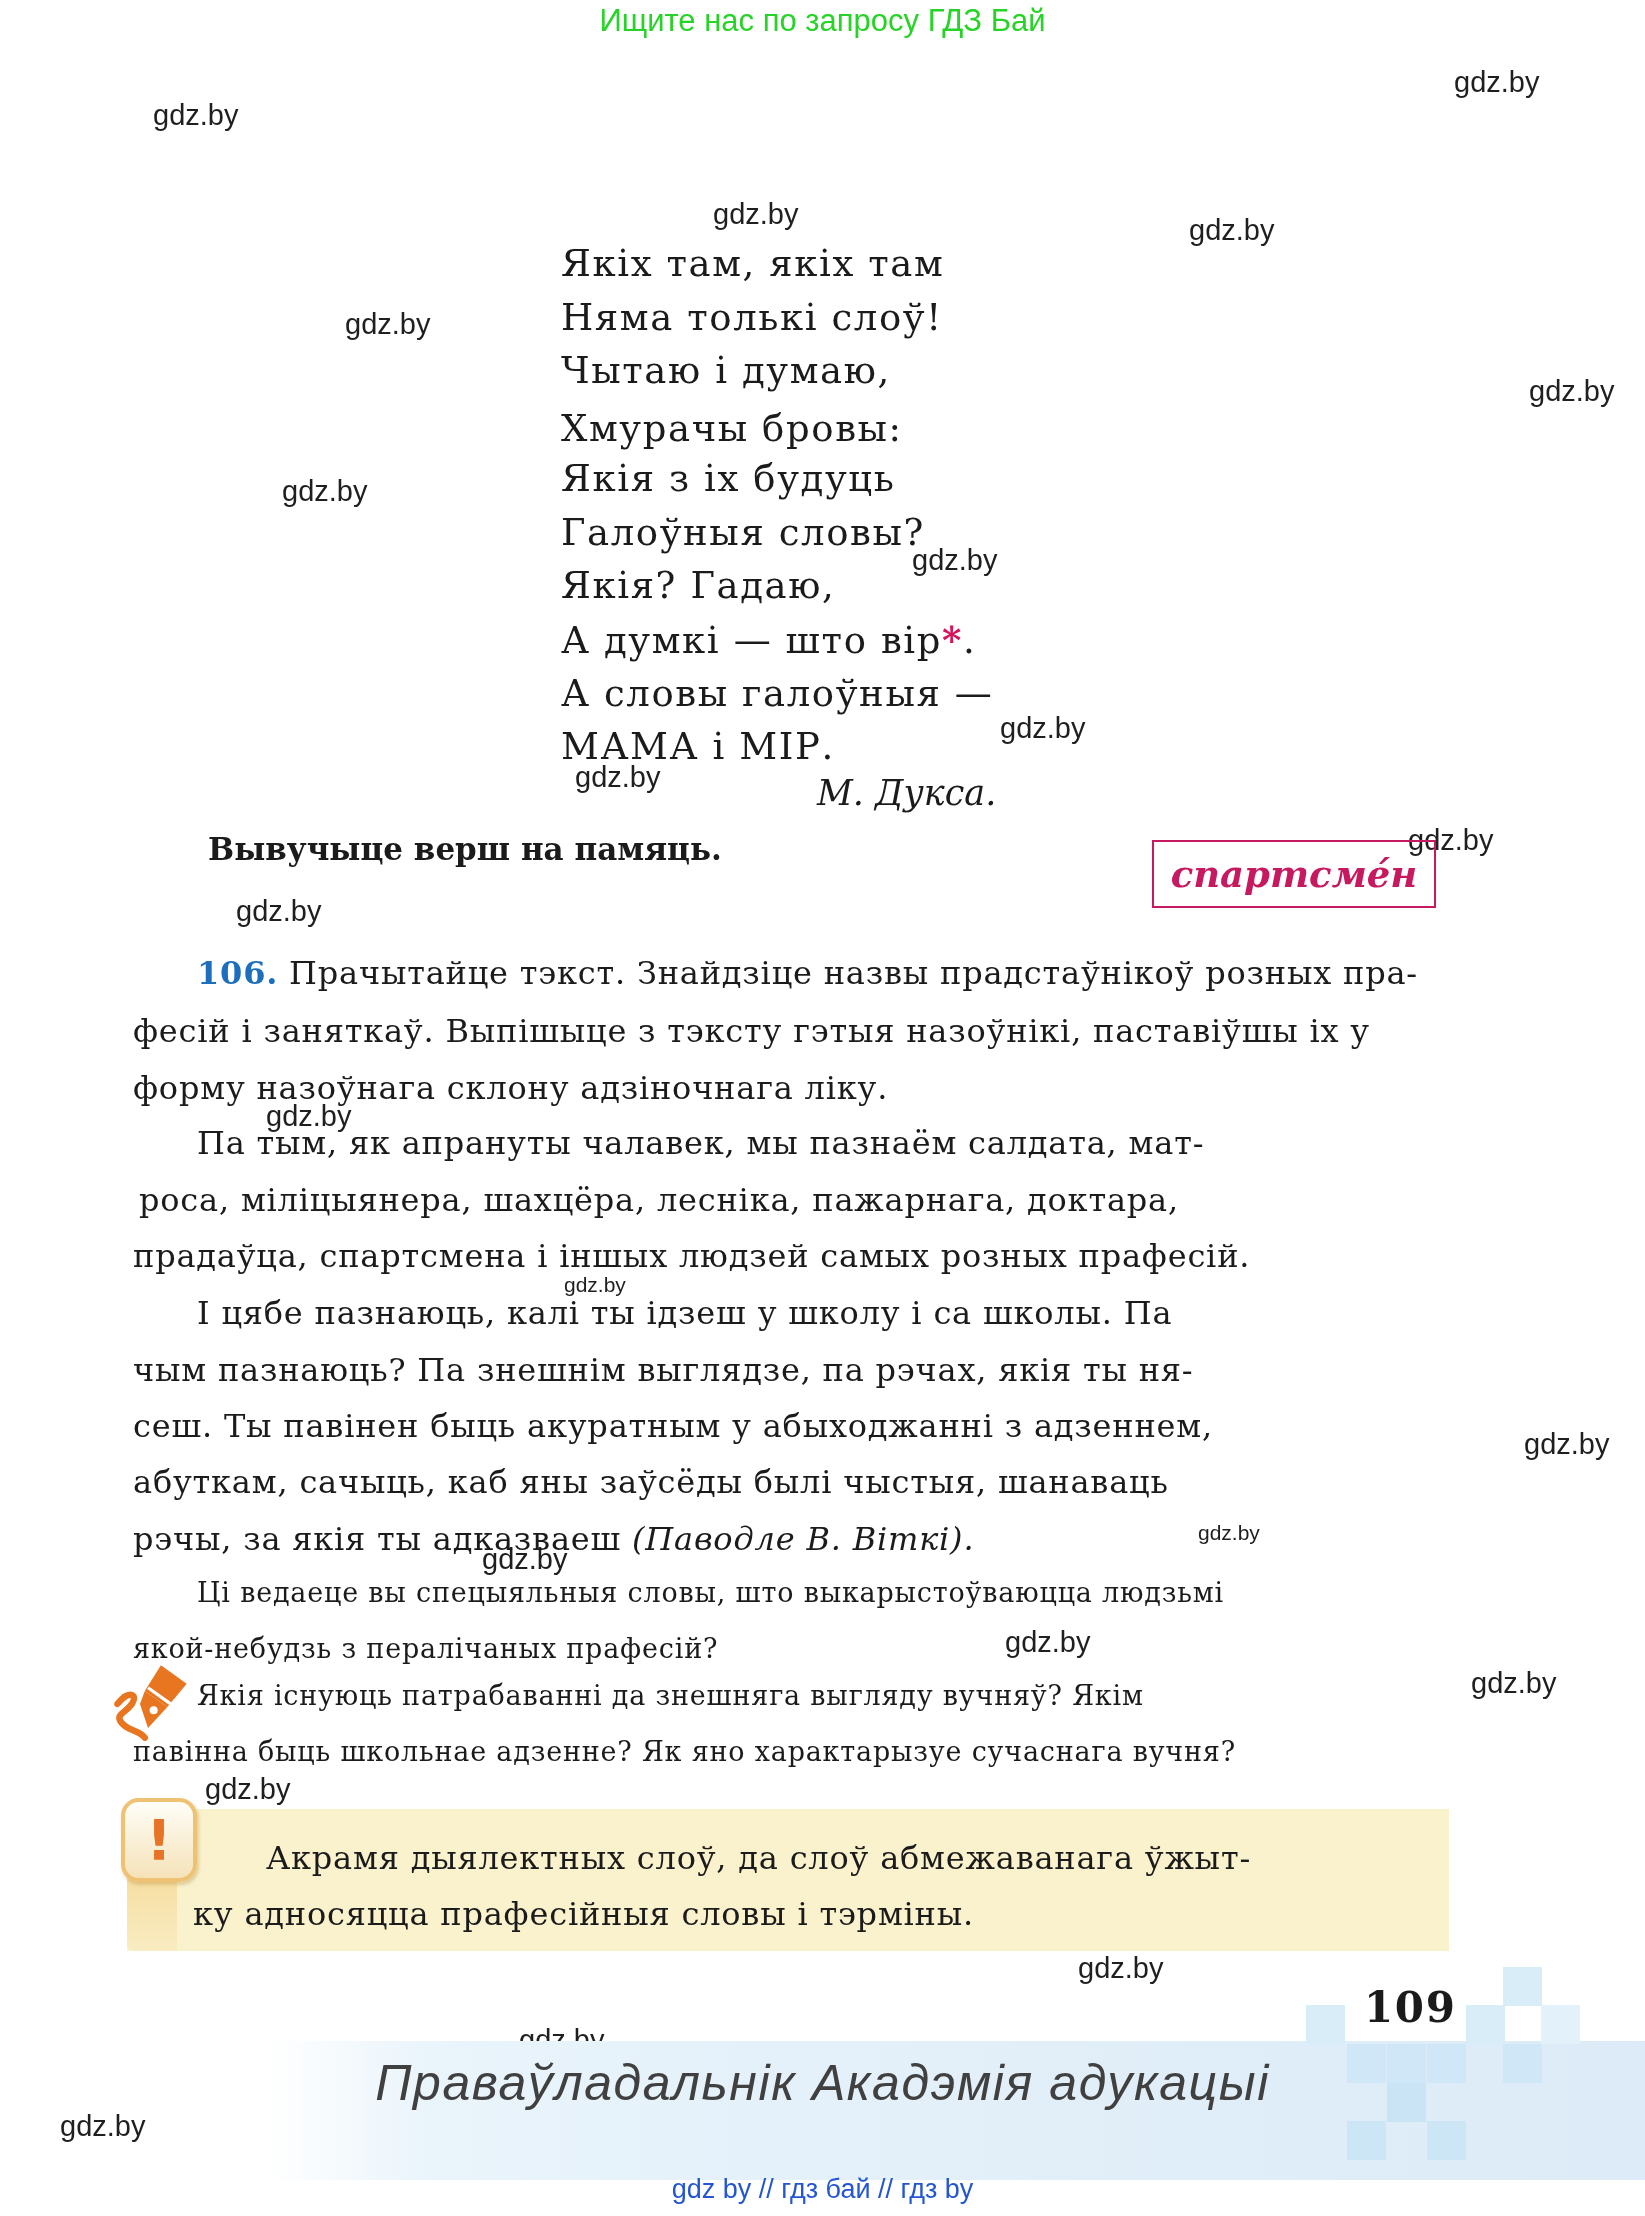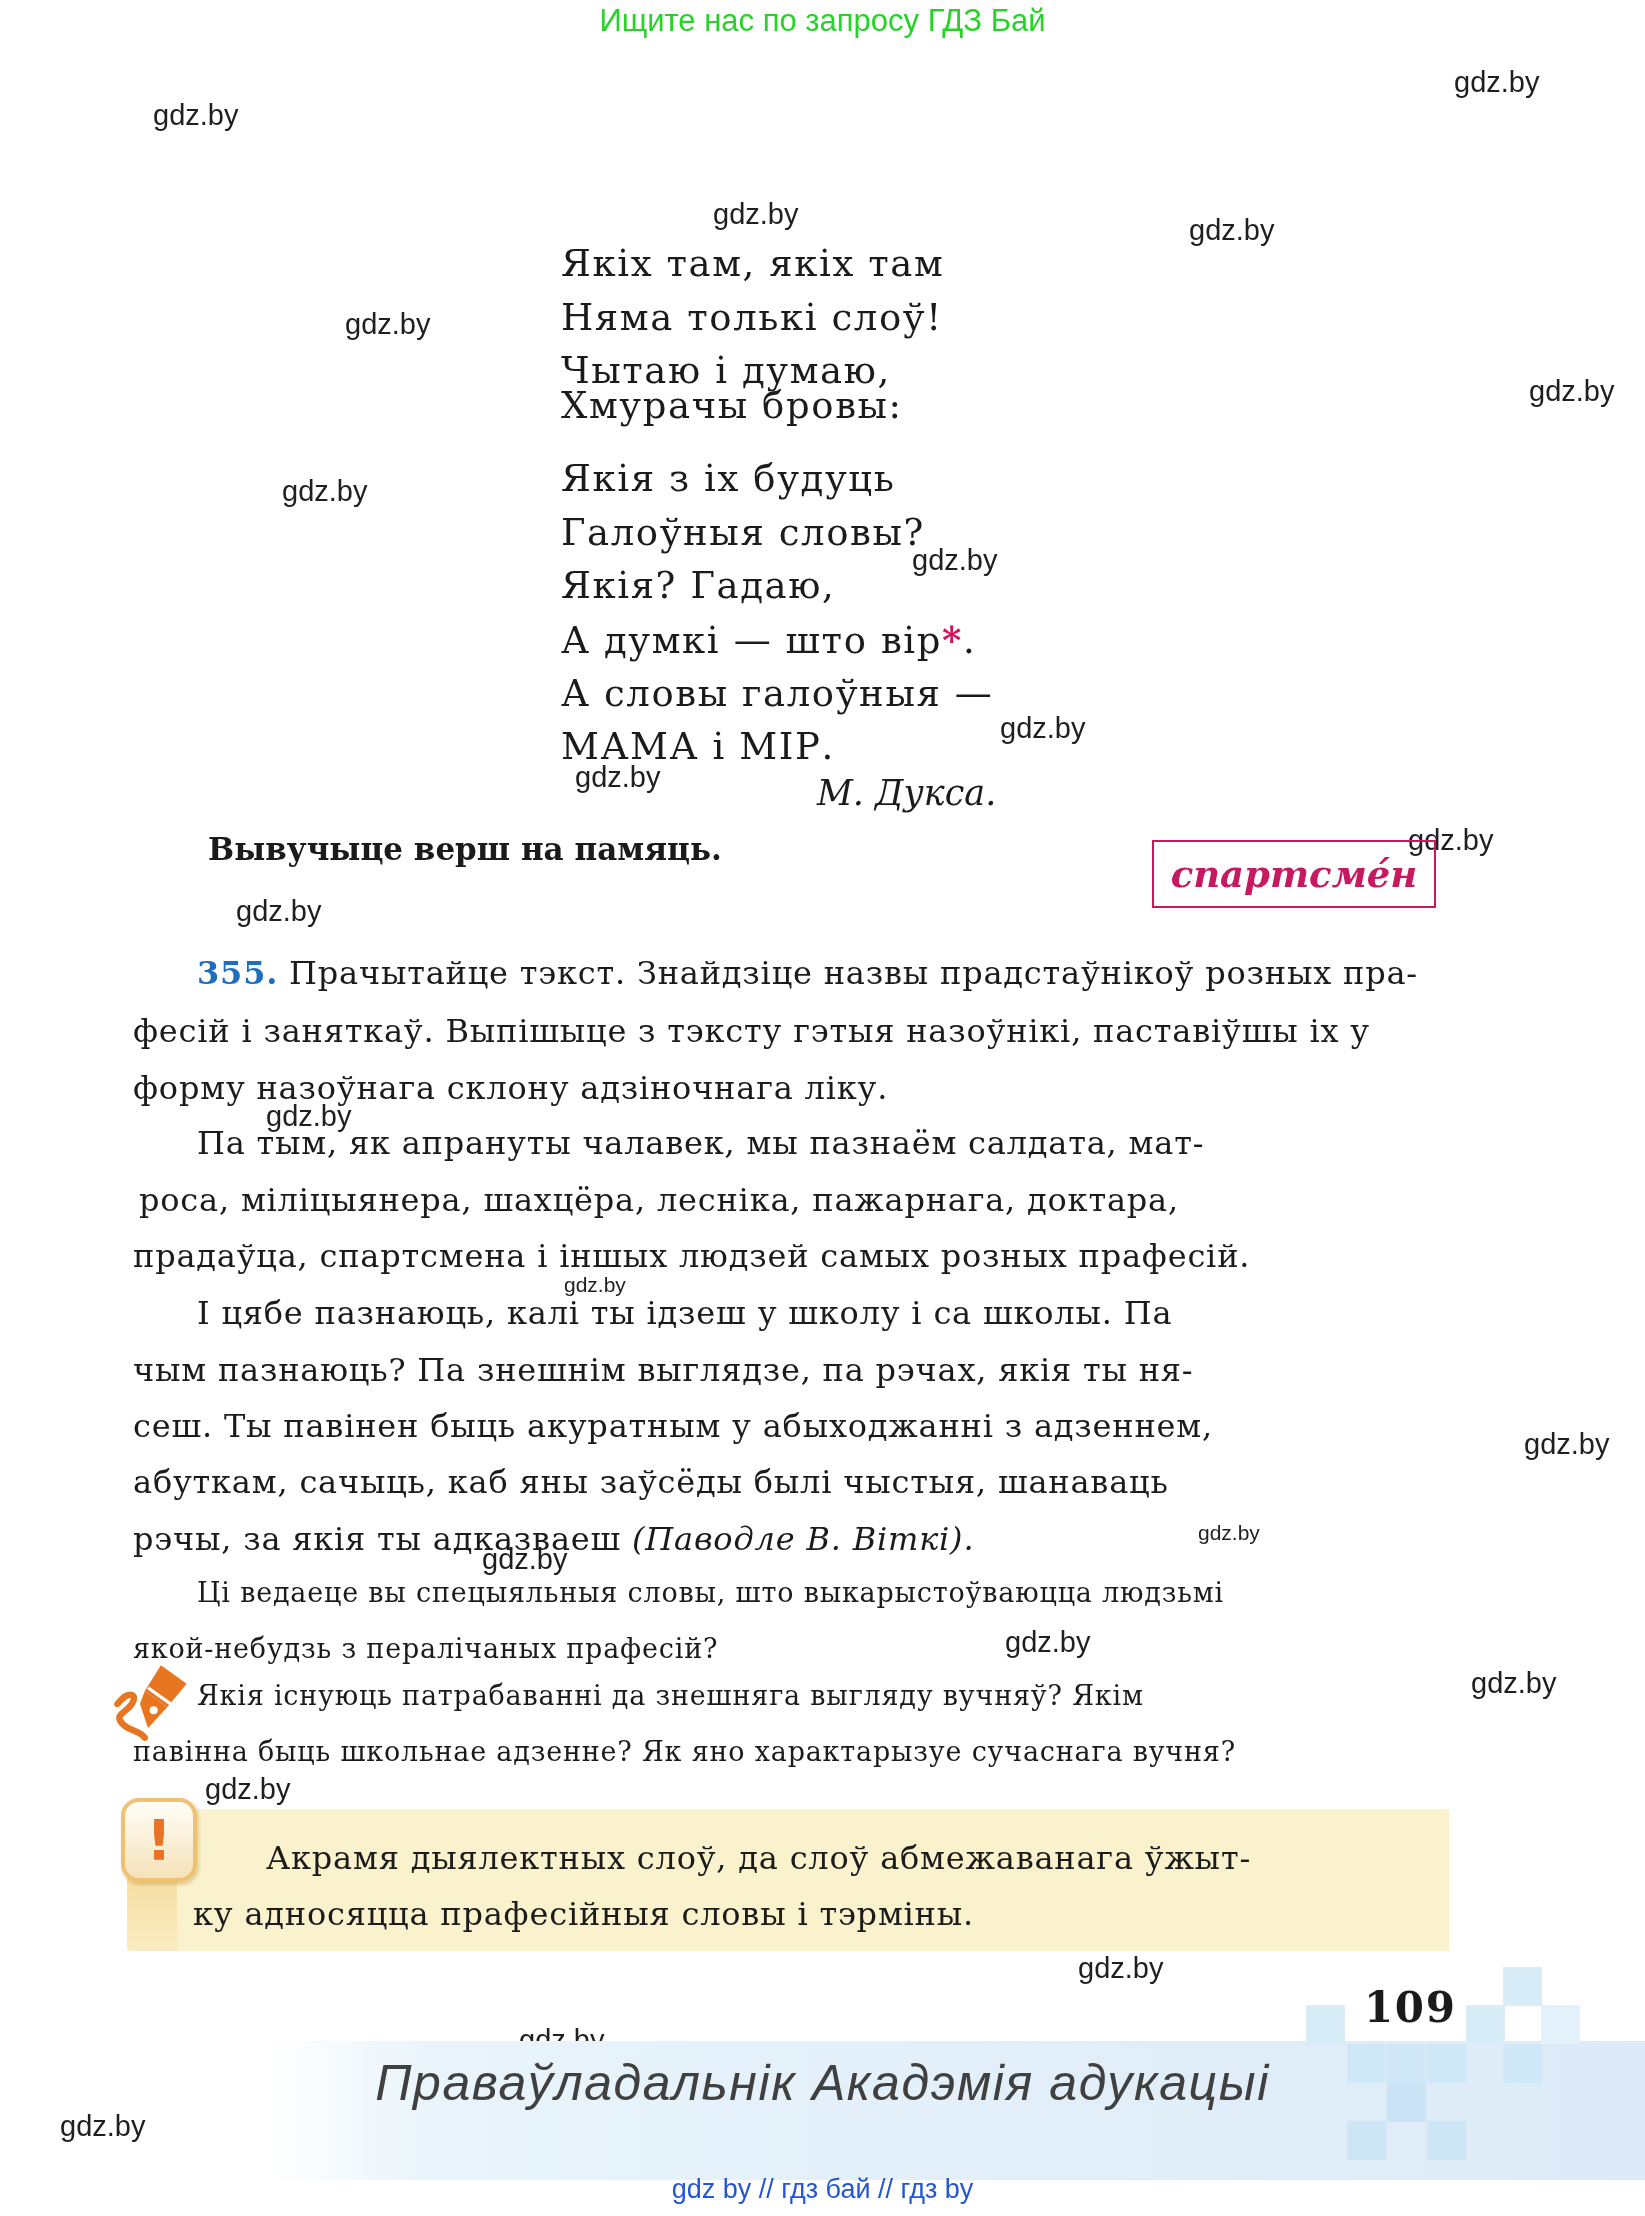--- a/index.html
+++ b/index.html
@@ -70,37 +70,37 @@
       <span class="wm" style="left: 1078px; top: 1954px; font-size: 29px;">gdz.by</span>
       <span class="wm" style="left: 519px; top: 2026px; font-size: 29px;">gdz.by</span>
       <span class="wm" style="left: 60px; top: 2112px; font-size: 29px;">gdz.by</span>
       <span class="wm" style="left: 1368px; top: 2134px; font-size: 32px;">gdz.by</span>
     </div>
 
   <div id="poem-layer">
       <div class="poem-line" style="top: 242px;">Якіх там, якіх там</div>
       <div class="poem-line" style="top: 296px;">Няма толькі слоў!</div>
       <div class="poem-line" style="top: 349px;">Чытаю і думаю,</div>
-      <div class="poem-line" style="top: 384px; text-align: right;">Хмурачы бровы:</div>
+      <div class="poem-line" style="top: 407px; text-align: right;">Хмурачы бровы:</div>
       <div class="poem-line" style="top: 457px;">Якія з іх будуць</div>
       <div class="poem-line" style="top: 511px;">Галоўныя словы?</div>
       <div class="poem-line" style="top: 564px;">Якія? Гадаю,</div>
       <div class="poem-line" style="top: 672px;">А словы галоўныя —</div>
       <div class="poem-line" style="top: 725px;">МАМА і МІР.</div>
     </div>
   <div class="poem-line" style="top:618px;"><span>А думкі — што вір</span><span class="star">*</span><span>.</span></div>
   <div class="poem-author">М. Дукса.</div>
 
   <div class="instruction">Вывучыце верш на памяць.</div>
 
   <div class="vocab-box">
     <span class="vocab-word">спартсме́н</span>
   </div>
 
-  <div class="bodyline" style="left:197px;top:954px;"><span class="num">355.</span><span> Прачытайце тэкст. Знайдзіце назвы прадстаўнікоў розных пра-</span></div>
+  <div class="bodyline" style="left:197px;top:954px;"><span class="num">106.</span><span> Прачытайце тэкст. Знайдзіце назвы прадстаўнікоў розных пра-</span></div>
   <div class="bodyline" style="left:133px;top:1012px;">фесій і заняткаў. Выпішыце з тэксту гэтыя назоўнікі, паставіўшы іх у</div>
   <div class="bodyline" style="left:133px;top:1069px;">форму назоўнага склону адзіночнага ліку.</div>
 
   <div class="bodyline" style="left:197px;top:1124px;">Па тым, як апрануты чалавек, мы пазнаём салдата, мат-</div>
   <div class="bodyline" style="left:139px;top:1181px;">роса, міліцыянера, шахцёра, лесніка, пажарнага, доктара,</div>
   <div class="bodyline" style="left:133px;top:1237px;">прадаўца, спартсмена і іншых людзей самых розных прафесій.</div>
 
   <div class="bodyline" style="left:197px;top:1294px;">І цябе пазнаюць, калі ты ідзеш у школу і са школы. Па</div>
   <div class="bodyline" style="left:133px;top:1351px;">чым пазнаюць? Па знешнім выглядзе, па рэчах, якія ты ня-</div>
   <div class="bodyline" style="left:133px;top:1407px;">сеш. Ты павінен быць акуратным у абыходжанні з адзеннем,</div>

